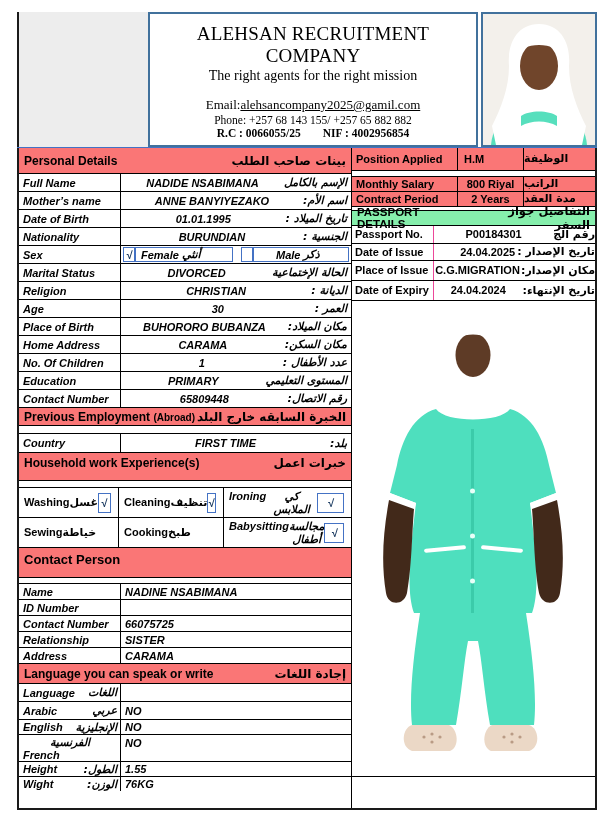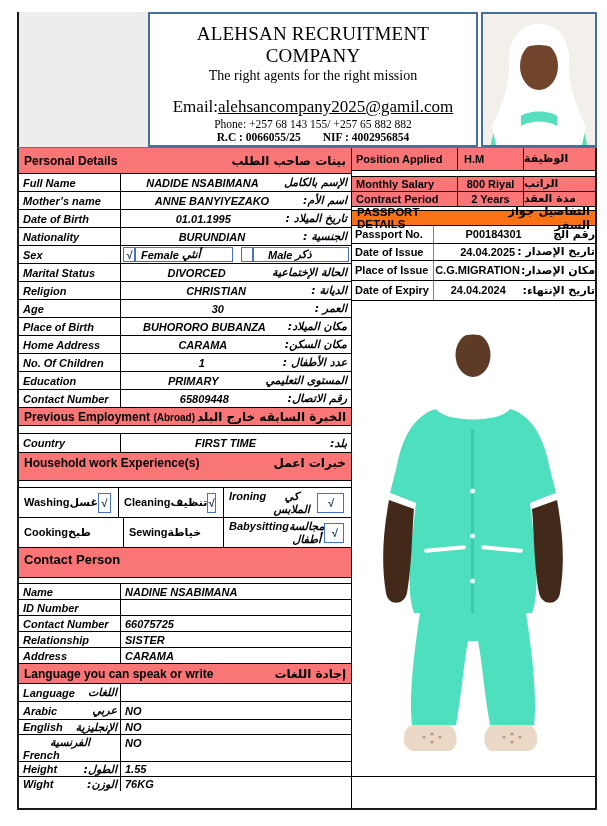--- a/index.html
+++ b/index.html
@@ -12,21 +12,21 @@
   .arz, [dir="rtl"] { font-family: "DejaVu Sans", sans-serif; }
 
   
   .gray-box { position:absolute; left:17px; top:12px; width:131px; height:135px;
     background:#EDEDED; border-left:2px solid #1a1a1a; }
   .company-box { position:absolute; left:148px; top:12px; width:330px; height:135px;
     border:2px solid #41719C; background:#fff; text-align:center;
     font-family:Liberation Serif, serif; font-weight:normal; }
   .company-name { font-size:19px; margin-top:9px; letter-spacing:.2px; }
   .tagline { font-size:14px; margin-top:1px; }
-  .email-line { font-size:17px; margin-top:13px; }
+  .email-line { font-size:13px; margin-top:13px; }
   .email-link { text-decoration:underline; color:#000; cursor:pointer; }
   .phone-line { font-size:11.5px; margin-top:1px; }
   .rc-line { font-size:11.5px; font-weight:bold; margin-top:1px;
     display:flex; justify-content:center; gap:22px; }
   .photo-box { position:absolute; left:481px; top:12px; width:116px; height:135px;
     border:2px solid #41719C; overflow:hidden; background:#F3F0EB; }
 
   
   .main { position:absolute; left:17px; top:147px; width:580px; height:663px;
     display:flex; border-bottom:2px solid #1a1a1a; border-top:1px solid #4472C4; }
@@ -43,21 +43,21 @@
   .lbl2 { justify-content:space-between; padding-right:3px; }
   .val { flex:1; text-align:center; }
   .ar { padding-right:4px; direction:rtl; }
   .lval { flex:1; text-align:left; padding-left:4px; }
 
   
   .sexzone { flex:1; align-self:stretch; display:flex; align-items:stretch; padding:1px 2px; }
   .cb { border:1px solid #4472C4; display:flex; align-items:center; color:#17375E; }
   .cbsmall { width:12px; justify-content:center; }
   .cbfemale { width:98px; padding-left:5px; color:#000; }
-  .cbmale { flex:1; padding-left:14px; color:#000; }
+  .cbmale { flex:1; padding-left:22px; color:#000; }
   .sexspacer { width:8px; }
 
   
   .hwrow { display:flex; border-bottom:1px solid #000; }
   .hwcell { align-self:stretch; display:flex; align-items:center; justify-content:space-between;
     padding:0 7px 0 5px; border-right:1px solid #000; }
   .hwcell.last { border-right:none;font-style:italic; }
   .hwlabels { display:flex; flex-direction:row; line-height:13px; }
   .hwar { direction:rtl; text-align:center; }
   .hwbox { width:28px; height:20px; border:1px solid #4472C4; display:flex;
@@ -71,21 +71,21 @@
   .frlbl .fr-en { align-self:flex-start; }
   .fr .lval { padding-top:2px; }
 
   
   .pr { display:flex; align-items:stretch; background:#FA7676; border-bottom:1px solid #000; }
   .pc1 { width:106px; border-right:1px solid #000; display:flex; align-items:center; padding-left:4px; }
   .pc2 { width:66px; border-right:1px solid #000; display:flex; align-items:center; padding-left:6px; }
   .pc2.center { justify-content:center; padding-left:0; }
   .pc3 { flex:1; display:flex; align-items:center; justify-content:flex-end;
     padding-right:5px; direction:rtl; }
-  .phdr { background:#f97316; display:flex; justify-content:space-between; align-items:center;
+  .phdr { background:#86efac; display:flex; justify-content:space-between; align-items:center;
     padding:0 5px; border-bottom:1px solid #000; font-size:11.5px; }
   .prr { display:flex; align-items:center; border-bottom:1px solid #000; }
   .plbl { width:82px; flex:none; align-self:stretch; display:flex; align-items:center;
     padding-left:3px; border-right:1px solid #ec4899;text-align:center; }
   .pval { flex:1; text-align:center; }
   .par { direction:rtl; }
   .photo-area { height:477px; border-bottom:1px solid #000; display:flex;
     justify-content:center; align-items:flex-start; background:#fff; overflow:hidden; }
   .bottom-empty-box { height:31px; background:#fff; }
 </style>
@@ -235,30 +235,30 @@
         </div>
         <div class="hwcell last" style="width:127px">
           <span class="hwlabels">
               <span>Ironing</span>
               <span class="arz hwar" dir="rtl">كي الملابس</span>
             </span>
           <span class="hwbox">√</span>
         </div>
       </div>
       <div class="hwrow" style="height:30px">
+        <div class="hwcell" style="width:100px">
+          <span class="hwlabels">
+              <span>Sewing</span>
+              <span class="arz hwar" dir="rtl">خياطة</span>
+            </span>
+        </div>
         <div class="hwcell" style="width:105px">
           <span class="hwlabels">
               <span>Cooking</span>
               <span class="arz hwar" dir="rtl">طبخ</span>
-            </span>
-        </div>
-        <div class="hwcell" style="width:100px">
-          <span class="hwlabels">
-              <span>Sewing</span>
-              <span class="arz hwar" dir="rtl">خياطة</span>
             </span>
         </div>
         <div class="hwcell last" style="width:127px">
           <span class="hwlabels">
               <span>Babysitting</span>
               <span class="arz hwar" dir="rtl">مجالسة أطفال</span>
             </span>
           <span class="hwbox">√</span>
         </div>
       </div>

